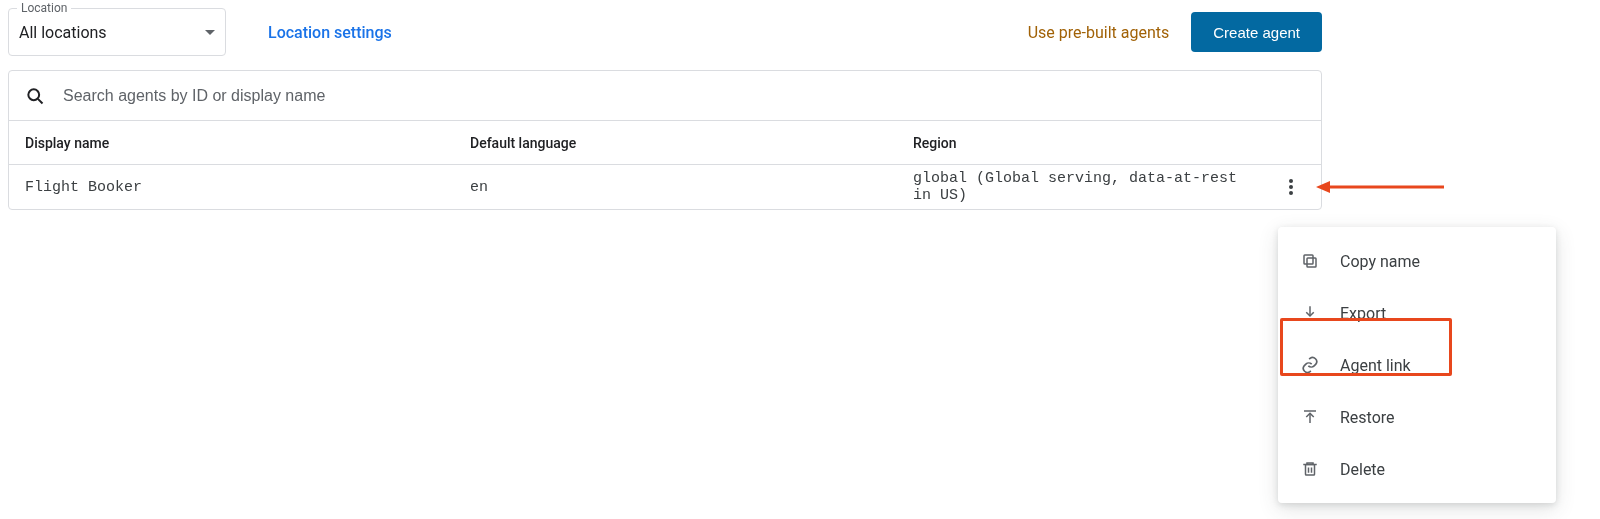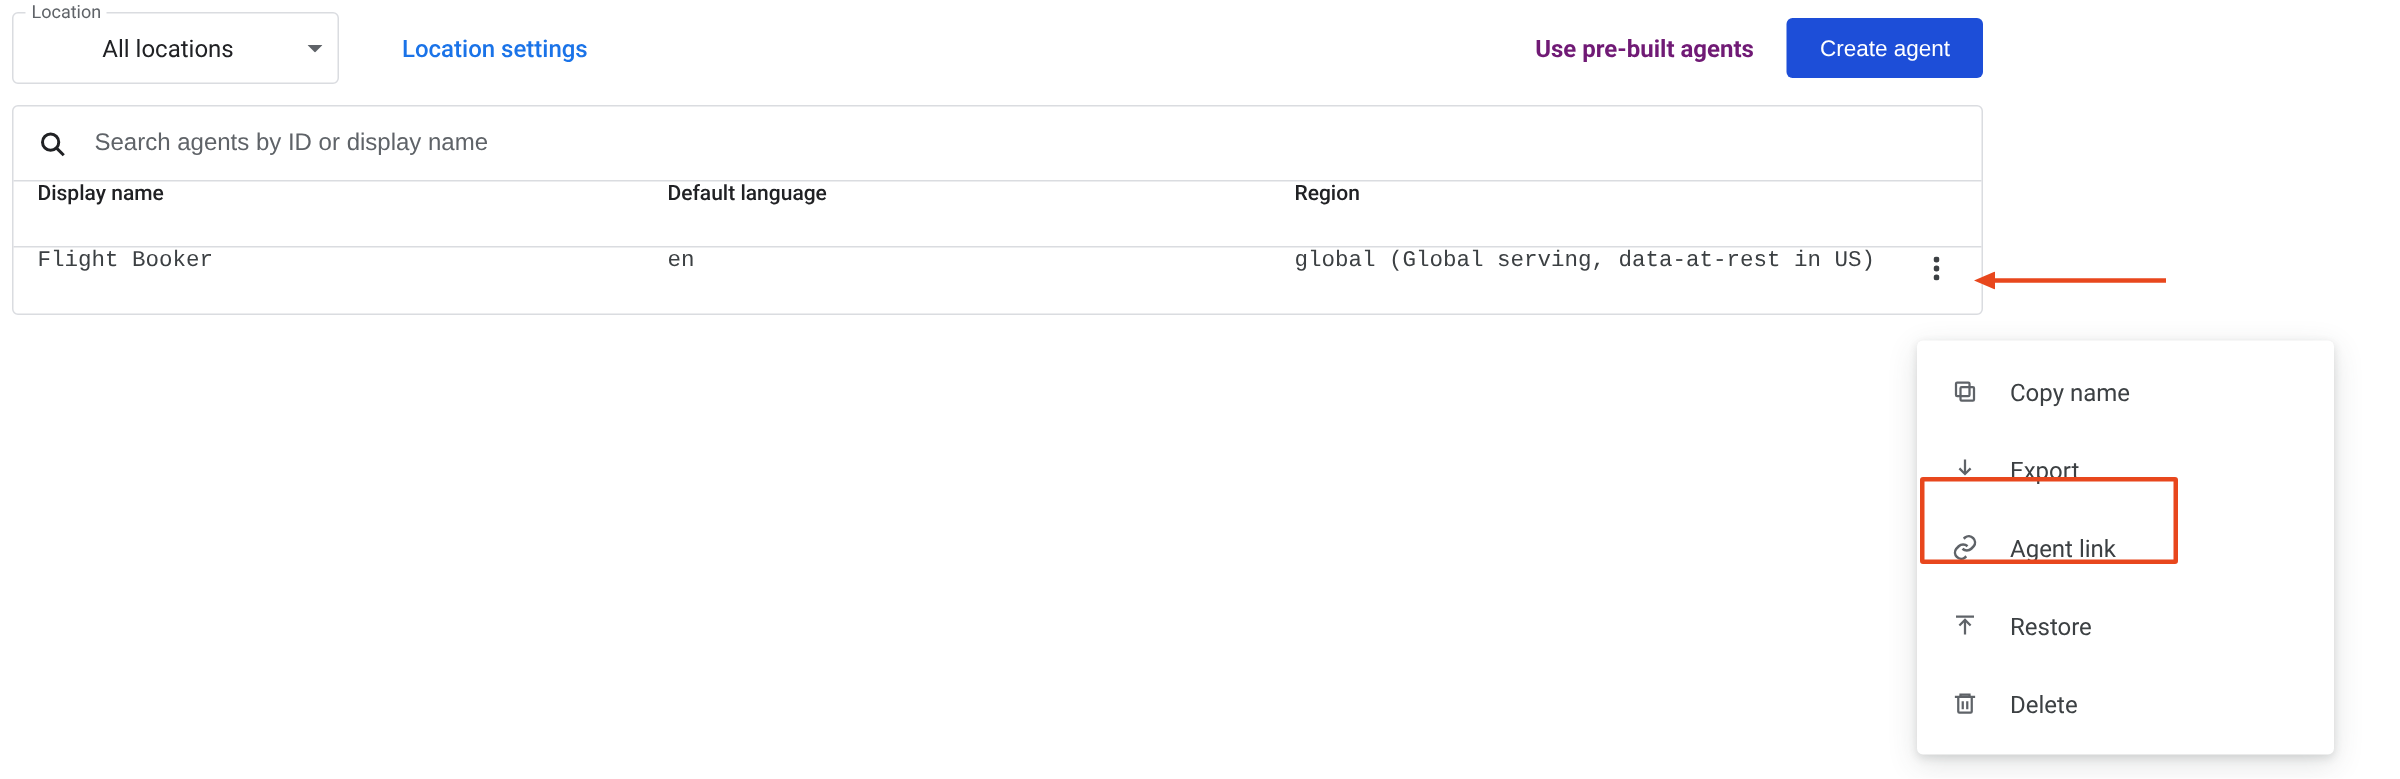--- a/index.html
+++ b/index.html
@@ -39,42 +39,41 @@
       left: 8px;
       background: #fff;
       padding: 0 4px;
       font-size: 12px;
       color: #5f6368;
     }
     .location-select .value {
       font-size: 16px;
       color: #202124;
       flex: 1;
-      text-align: center;
     }
     .location-select .caret {
       color: #5f6368;
     }
     .loc-settings-link {
       margin-left: 42px;
       color: #1a73e8;
       font-weight: 500;
       font-size: 16px;
       cursor: pointer;
     }
     .spacer { flex: 1; }
     .prebuilt-link {
-      color: #701a75;
-      font-weight: 700;
+      color: #a16207;
+      font-weight: 400;
       font-size: 16px;
       margin-right: 22px;
       cursor: pointer;
     }
     .create-btn {
-      background: #1d4ed8;
+      background: #0369a1;
       color: #fff;
       border: none;
       border-radius: 4px;
       padding: 0 22px;
       height: 40px;
       font-size: 15px;
       font-weight: 500;
       cursor: pointer;
     }
 
@@ -95,23 +94,24 @@
       border: none;
       outline: none;
       font-size: 16px;
       color: #202124;
       flex: 1;
     }
     .search-input::placeholder { color: #5f6368; }
 
     .header-row, .data-row {
       display: flex;
-      align-items: flex-start;
+      align-items: center;
       height: 44px;
       padding: 0 16px;
+      gap: 25px;
     }
     .header-row {
       border-bottom: 1px solid #dadce0;
       font-weight: 500;
       font-size: 14px;
       color: #202124;
     }
     .data-row {
       font-size: 15px;
       color: #3c4043;

